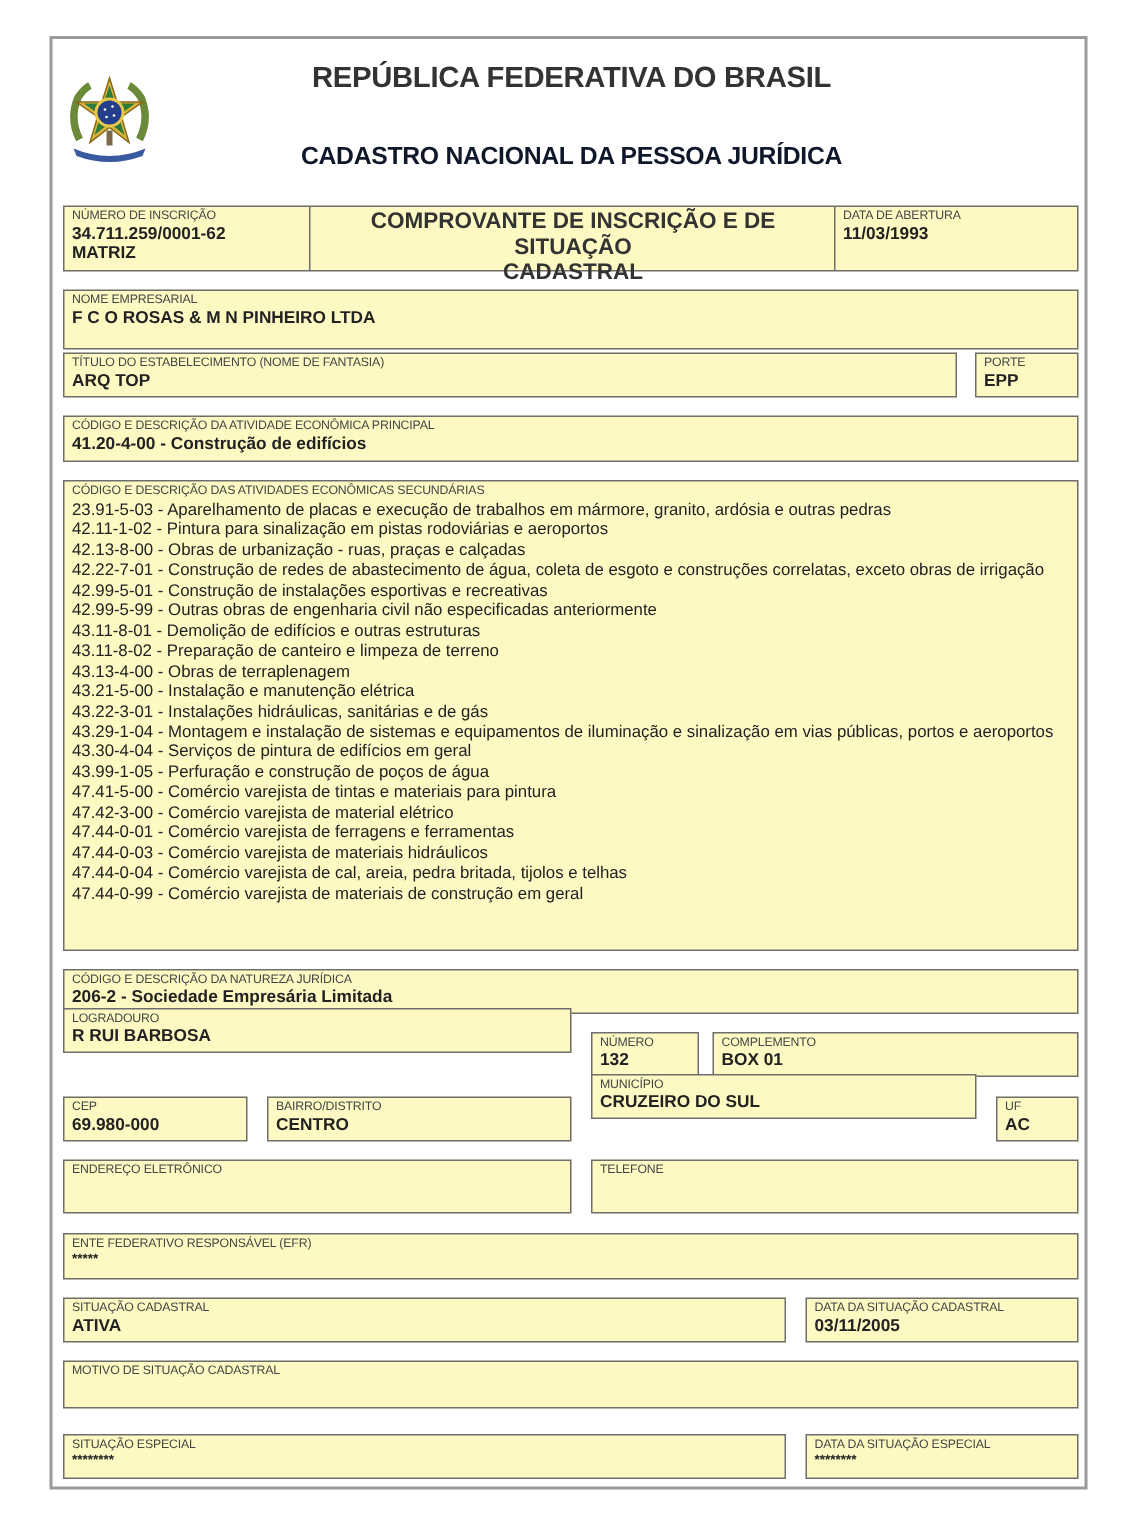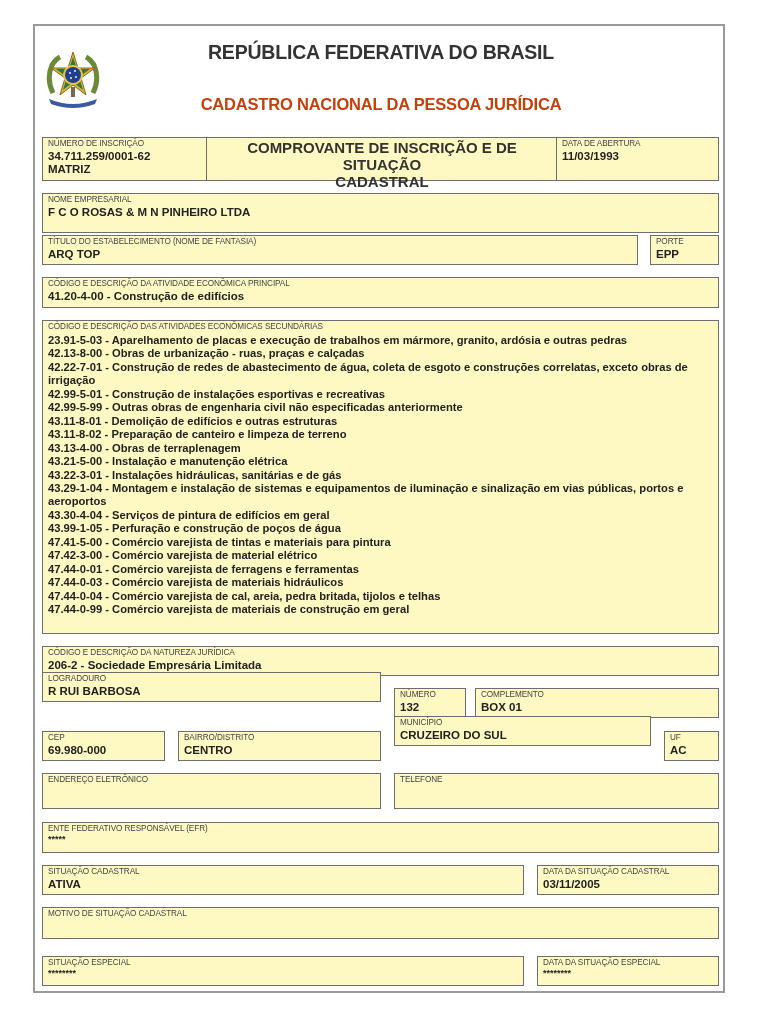--- a/index.html
+++ b/index.html
@@ -9,26 +9,26 @@
            border:2px solid #9a9a9a; box-sizing:border-box; }
   .box { position:absolute; border:1px solid #6e6e6e; box-sizing:border-box; background:#fef9c3; }
   .lbl { position:absolute; left:5px; top:1px; font-size:8.2px; color:#444; letter-spacing:-0.1px;
          white-space:nowrap; }
   .val { position:absolute; left:5px; top:12px; font-size:11.5px; font-weight:bold; color:#222;
          white-space:nowrap; }
   .stars { font-size:9px; top:11px; }
   .title1 { position:absolute; left:0; width:762px; text-align:center; top:41px;
             font-size:19.5px; font-weight:bold; color:#333; letter-spacing:-0.2px; }
   .title2 { position:absolute; left:0; width:762px; text-align:center; top:95px;
-            font-size:16.5px; font-weight:bold; color:#c2410c; letter-spacing:-0.2px; }
+            font-size:16.5px; font-weight:bold; color:#0f172a; letter-spacing:-0.2px; }
   .logo { position:absolute; left:44px; top:49px; width:58px; height:60px; }
   .cell { position:absolute; top:0; bottom:0; border-right:1px solid #6e6e6e; box-sizing:border-box; }
   .comp-title { position:absolute; left:206px; width:350px; top:1px; text-align:center;
                 font-size:15px; font-weight:bold; color:#333; line-height:17px; }
-  .list { position:absolute; left:5px; top:13px; right:8px; font-size:11.2px; font-weight:bold;
+  .list { position:absolute; left:5px; top:13px; right:8px; font-size:11.2px; font-weight:normal;
           color:#222; line-height:13.45px; }
   .list div { white-space:normal; }
 </style>
 </head>
 <body>
 
 <div class="frame"></div>
 
 <svg class="logo" viewBox="0 0 58 60">
   <path d="M9 44 Q2 30 8 16 Q12 10 16 8" fill="none" stroke="#6a8a3a" stroke-width="5"></path>
@@ -81,20 +81,21 @@
 
 <div class="box" style="left:42px;top:277px;width:677px;height:31px;">
   <span class="lbl">CÓDIGO E DESCRIÇÃO DA ATIVIDADE ECONÔMICA PRINCIPAL</span>
   <span class="val">41.20-4-00 - Construção de edifícios</span>
 </div>
 
 <div class="box" style="left:42px;top:320px;width:677px;height:314px;">
   <span class="lbl">CÓDIGO E DESCRIÇÃO DAS ATIVIDADES ECONÔMICAS SECUNDÁRIAS</span>
   <div class="list" id="sec-list">
       <div>23.91-5-03 - Aparelhamento de placas e execução de trabalhos em mármore, granito, ardósia e outras pedras</div>
+      <div>42.11-1-02 - Pintura para sinalização em pistas rodoviárias e aeroportos</div>
       <div>42.13-8-00 - Obras de urbanização - ruas, praças e calçadas</div>
       <div>42.22-7-01 - Construção de redes de abastecimento de água, coleta de esgoto e construções correlatas, exceto obras de irrigação</div>
       <div>42.99-5-01 - Construção de instalações esportivas e recreativas</div>
       <div>42.99-5-99 - Outras obras de engenharia civil não especificadas anteriormente</div>
       <div>43.11-8-01 - Demolição de edifícios e outras estruturas</div>
       <div>43.11-8-02 - Preparação de canteiro e limpeza de terreno</div>
       <div>43.13-4-00 - Obras de terraplenagem</div>
       <div>43.21-5-00 - Instalação e manutenção elétrica</div>
       <div>43.22-3-01 - Instalações hidráulicas, sanitárias e de gás</div>
       <div>43.29-1-04 - Montagem e instalação de sistemas e equipamentos de iluminação e sinalização em vias públicas, portos e aeroportos</div>

